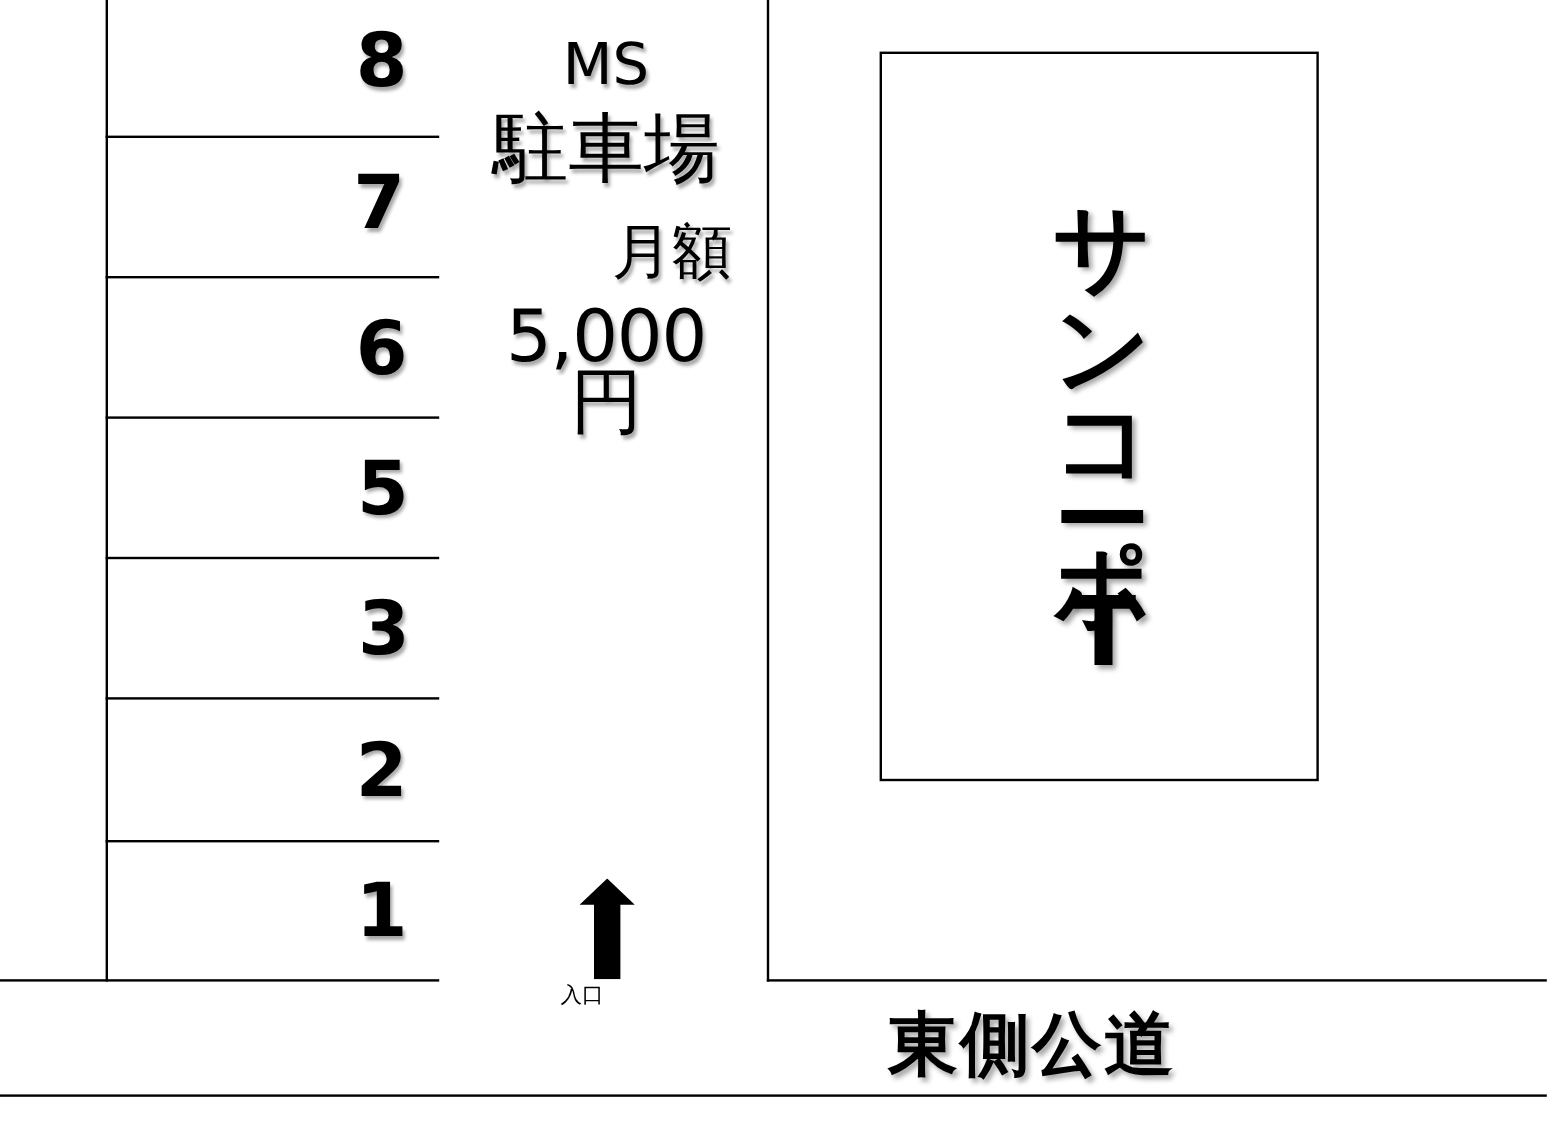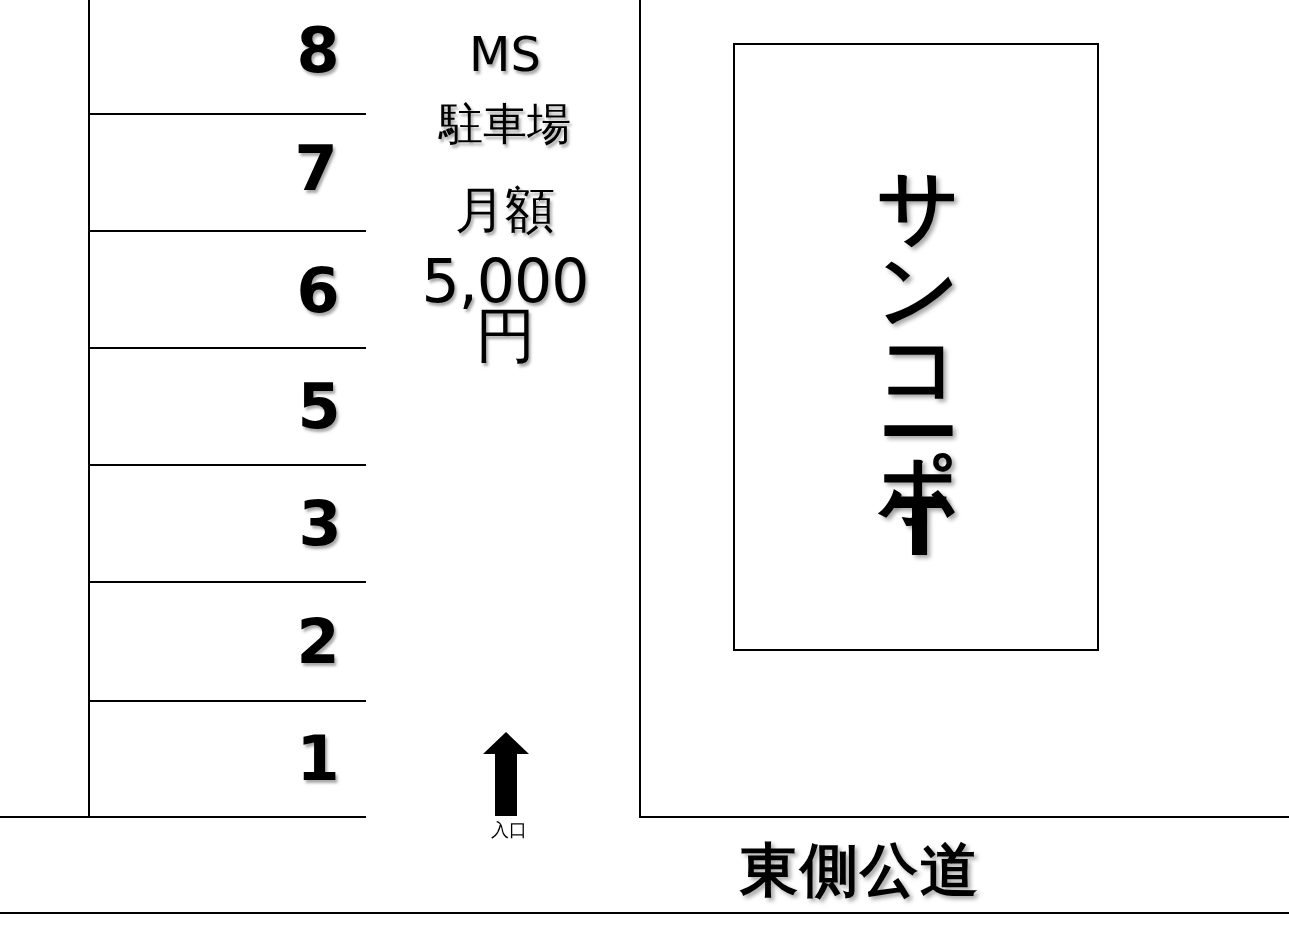--- a/index.html
+++ b/index.html
@@ -12,21 +12,21 @@
                  text-shadow: 2px 3px 3px rgba(0,0,0,0.35); }
     .building { position: absolute; left: 733px; top: 43px; width: 366px; height: 608px;
                 border: 2px solid #000; box-sizing: border-box; }
     .building-name { position: absolute; left: 0; right: 0; top: 60px; text-align: center;
                      font-size: 80px; font-weight: bold; line-height: 94px;
                      writing-mode: vertical-rl; text-orientation: upright; margin: 0 auto;
                      height: 480px; width: 100px; letter-spacing: 0px;
                      text-shadow: 3px 3px 4px rgba(0,0,0,0.35); }
     .road-label { position: absolute; left: 740px; top: 832px; font-size: 58px; font-weight: bold;
                   letter-spacing: 2px; text-shadow: 3px 3px 4px rgba(0,0,0,0.35); }
-    .entrance-label { position: absolute; left: 484px; top: 820px; width: 50px; text-align: center;
+    .entrance-label { position: absolute; left: 460px; top: 820px; width: 50px; text-align: center;
                       font-size: 18px; line-height: 20px; }
   </style>
 </head>
 <body>
 
 <div class="line" style="left:88px; top:0; width:2px; height:818px;"></div>
 <div class="line" style="left:639px; top:0; width:2px; height:818px;"></div>
 
 <div class="line" style="left:88px; top:113px; width:278px; height:2px;"></div>
 <div class="line" style="left:88px; top:230px; width:278px; height:2px;"></div>
@@ -41,22 +41,22 @@
 
 <div class="stall-num" style="left:288px; top:20px;">8</div>
 <div class="stall-num" style="left:286px; top:138px;">7</div>
 <div class="stall-num" style="left:288px; top:260px;">6</div>
 <div class="stall-num" style="left:289px; top:376px;">5</div>
 <div class="stall-num" style="left:290px; top:493px;">3</div>
 <div class="stall-num" style="left:288px; top:611px;">2</div>
 <div class="stall-num" style="left:288px; top:728px;">1</div>
 
 <div class="lot-title" style="top:28px; font-size:48px; line-height:52px;">MS</div>
-<div class="lot-title" style="top:96px; font-size:44px; line-height:56px;">駐車場</div>
-<div class="lot-title" style="top:182px; font-size:50px; line-height:56px;">月額</div>
+<div class="lot-title" style="top:96px; font-size:63px; line-height:56px;">駐車場</div>
+<div class="lot-title" style="top:182px; font-size:50px; line-height:56px;text-align:right;">月額</div>
 <div class="lot-title" style="top:254px; font-size:60px; line-height:54px; letter-spacing:-1px;">5,000円</div>
 
 <div style="position:absolute; left:483px; top:732px; width:46px; height:84px;">
   <svg width="46" height="84" viewBox="0 0 46 84">
     <polygon points="23,0 46,22 34,22 34,84 12,84 12,22 0,22" fill="#000"></polygon>
   </svg>
 </div>
 <div class="entrance-label">入口</div>
 
 <div class="building">

